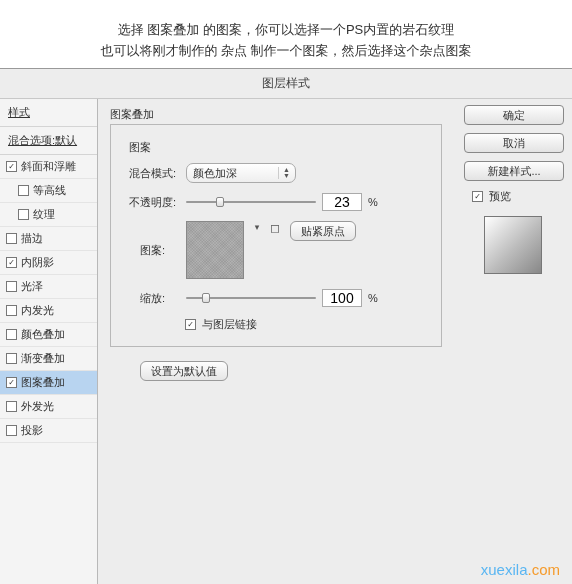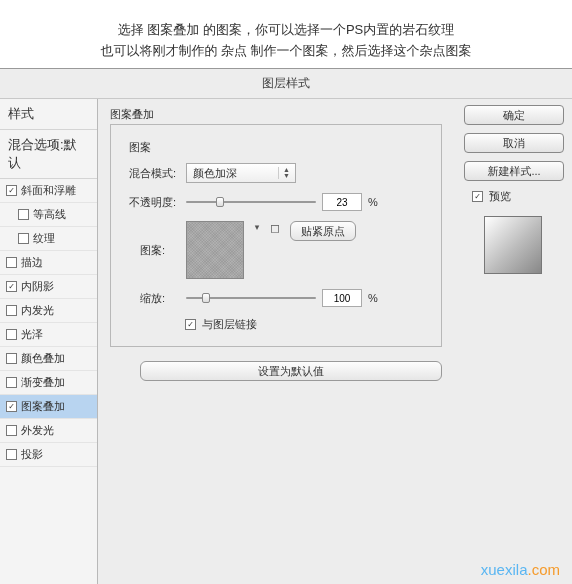--- a/index.html
+++ b/index.html
@@ -2,43 +2,43 @@
 <html><head>
 <meta charset="utf-8">
 <style>
 * { box-sizing: border-box; margin: 0; padding: 0; font-family: Arial, "Microsoft YaHei", sans-serif; }
 body { width: 572px; height: 584px; background: #fff; overflow: hidden; position: relative; }
 .instruction { text-align: center; padding: 20px 20px 16px; color: #333; font-size: 13px; line-height: 1.6; }
 .dialog { position: absolute; left: 0; right: 0; top: 68px; bottom: 0; background: #ededed; border-top: 1px solid #999; }
 .titlebar { text-align: center; font-size: 12px; color: #444; padding: 6px 0; border-bottom: 1px solid #c8c8c8; }
 .content { display: flex; height: calc(100% - 28px); }
 .sidebar { width: 98px; border-right: 1px solid #b8b8b8; background: #f4f4f4; }
-.side-head { border-bottom: 1px solid #d4d4d4; padding: 6px 8px; font-size: 13px; color: #333; }
+.side-head { border-bottom: 1px solid #d4d4d4; padding: 6px 8px; font-size: 11px; color: #333; text-decoration: underline; }
 .side-head.sub { padding-left: 8px; }
 .side-item { display: flex; align-items: center; gap: 4px; padding: 4px 6px; font-size: 11px; color: #333; border-bottom: 1px solid #e4e4e4; }
 .side-item.indent { padding-left: 18px; }
 .side-item.selected { background: #b8d4f0; }
 .cb { width: 11px; height: 11px; border: 1px solid #777; background: #fff; display: inline-flex; align-items: center; justify-content: center; font-size: 8px; color: #333; flex-shrink: 0; }
 .main { flex: 1; padding: 8px 12px; position: relative; }
 .group-title { font-size: 11px; color: #333; margin-bottom: 2px; }
 .fieldset { border: 1px solid #b8b8b8; padding: 12px 14px 14px; background: #ededed; }
 .fieldset-legend { font-size: 11px; color: #333; background: #ededed; padding: 0 4px; margin-top: -18px; margin-bottom: 8px; display: inline-block; }
 .row { display: flex; align-items: center; gap: 6px; margin-bottom: 10px; font-size: 11px; color: #333; }
 .label { width: 55px; text-align: center; flex-shrink: 0; }
-.select { width: 110px; height: 20px; border: 1px solid #aaa; background: linear-gradient(#fff,#eee); border-radius: 0; display: flex; align-items: center; padding: 0 6px; font-size: 11px; position: relative; }
+.select { width: 110px; height: 20px; border: 1px solid #aaa; background: linear-gradient(#fff,#eee); border-radius: 7px; display: flex; align-items: center; padding: 0 6px; font-size: 11px; position: relative; }
 .select::after { content: ""; position: absolute; right: 4px; top: 3px; width: 12px; height: 12px; border-left: 1px solid #ccc; }
 .select .arrows { position: absolute; right: 5px; font-size: 7px; line-height: 6px; color: #555; }
 .slider-wrap { width: 130px; height: 12px; position: relative; }
 .slider-track { position: absolute; top: 5px; left: 0; right: 0; height: 2px; background: #999; border-radius: 1px; }
 .slider-thumb { position: absolute; top: 1px; width: 8px; height: 10px; background: linear-gradient(#fff,#ddd); border: 1px solid #888; border-radius: 2px; }
-.num-input { width: 40px; height: 18px; border: 1px solid #aaa; background: #fff; font-size: 10px; text-align: center; padding: 1px 2px; }
+.num-input { width: 40px; height: 18px; border: 1px solid #aaa; background: #fff; font-size: 14px; text-align: center; padding: 1px 2px; }
 .swatch { width: 58px; height: 58px; border: 1px solid #888; background: #b0b0b0; background-image: repeating-linear-gradient(45deg, rgba(0,0,0,.06) 0 1px, transparent 1px 2px), repeating-linear-gradient(-45deg, rgba(0,0,0,.06) 0 1px, transparent 1px 2px); }
 .swatch-arrow { width: 14px; height: 12px; display: flex; align-items: center; justify-content: center; font-size: 9px; color: #555; }
 .btn { height: 20px; padding: 0 10px; border: 1px solid #999; background: linear-gradient(#fdfdfd,#e6e6e6); border-radius: 6px; font-size: 11px; color: #333; display: inline-flex; align-items: center; justify-content: center; cursor: pointer; }
-.btn-group { display: flex; gap: 16px; margin-top: 14px; margin-left: 30px; flex-direction: column; }
+.btn-group { display: flex; gap: 16px; margin-top: 14px; margin-left: 30px; }
 .rightcol { width: 118px; padding: 6px 10px; }
 .rbtn { width: 100px; height: 20px; border: 1px solid #888; background: linear-gradient(#fdfdfd,#e3e3e3); border-radius: 4px; font-size: 11px; color: #333; display: flex; align-items: center; justify-content: center; margin-bottom: 8px; cursor: pointer; }
 .preview-row { display: flex; align-items: center; gap: 6px; font-size: 11px; color: #333; margin-top: 8px; margin-left: 8px; }
 .preview-img { width: 58px; height: 58px; border: 1px solid #777; margin: 12px 0 0 20px; background: linear-gradient(135deg,#fff 0%, #e0e0e0 25%, #bbb 55%, #888 100%); }
 .watermark { position: absolute; right: 12px; bottom: 6px; font-size: 15px; color: #5ab6f2; font-family: Arial; }
 .watermark .com { color: #f59b2c; }
 </style>
 </head>
 <body>
 
@@ -70,25 +70,25 @@
       <div class="side-item">
         <span class="cb"></span>
         <span>描边</span>
       </div>
       <div class="side-item">
         <span class="cb">✓</span>
         <span>内阴影</span>
       </div>
       <div class="side-item">
         <span class="cb"></span>
-        <span>内发光</span>
+        <span>光泽</span>
       </div>
       <div class="side-item">
         <span class="cb"></span>
-        <span>光泽</span>
+        <span>内发光</span>
       </div>
       <div class="side-item">
         <span class="cb"></span>
         <span>颜色叠加</span>
       </div>
       <div class="side-item">
         <span class="cb"></span>
         <span>渐变叠加</span>
       </div>
       <div class="side-item selected">

